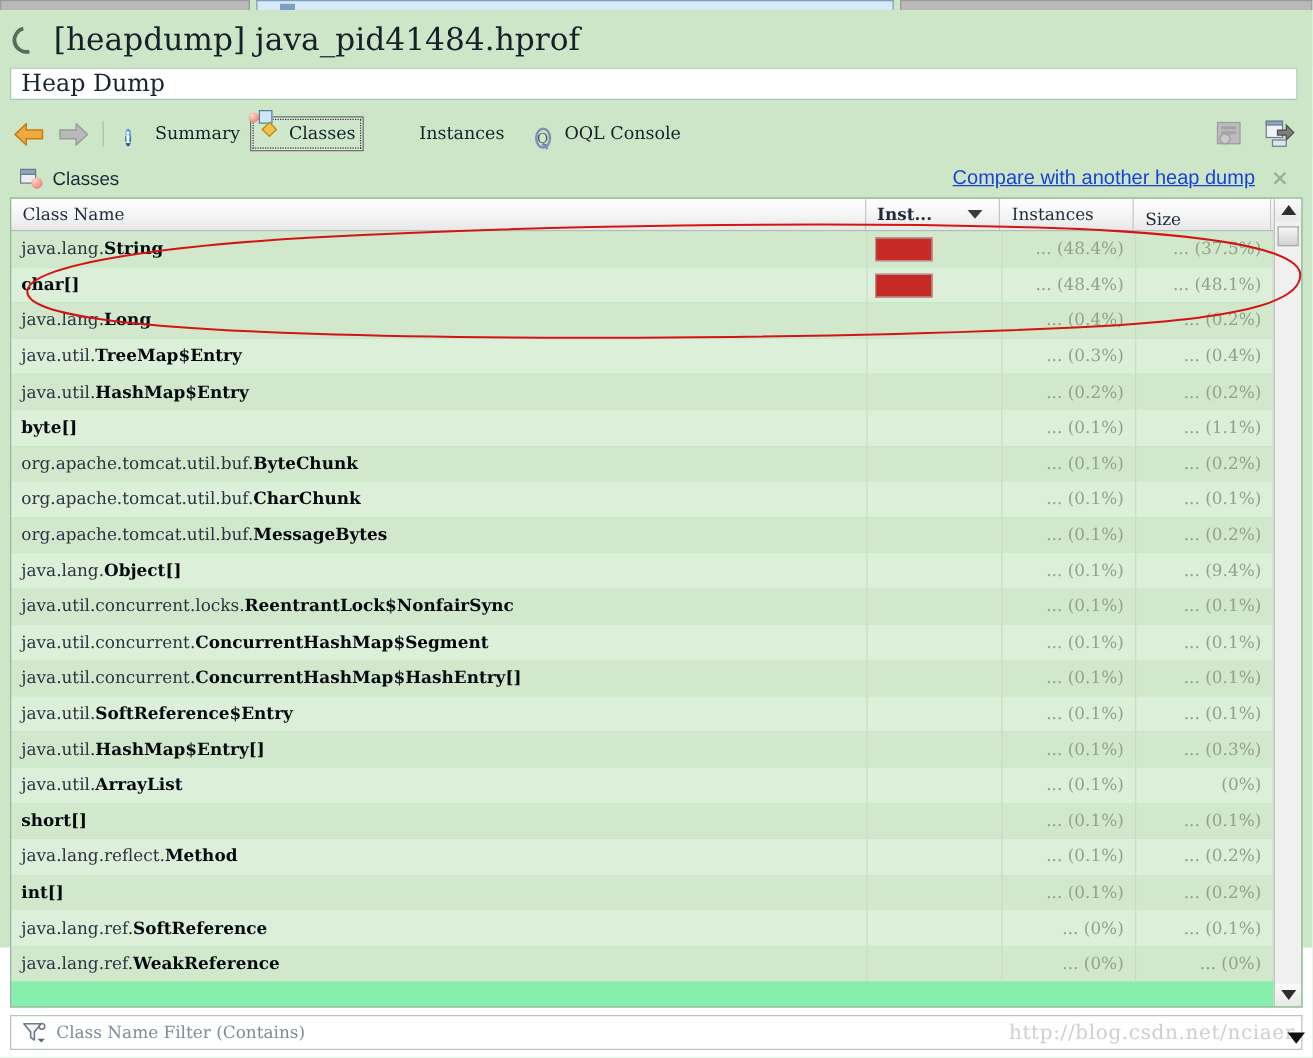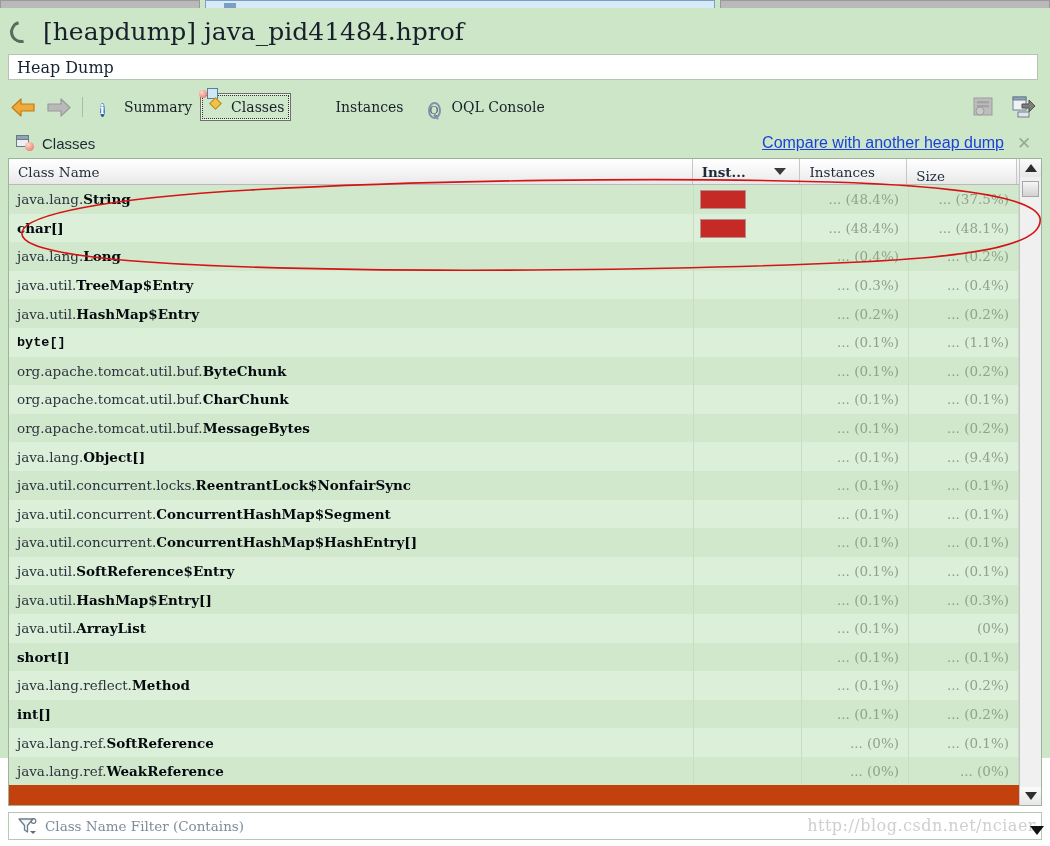--- a/index.html
+++ b/index.html
@@ -79,21 +79,21 @@
     width: 1030px; height: 26px;
     background: #ffffff;
     border: 1px solid #b4c6b2;
     border-bottom: 1px solid #b4c6b2;
     box-sizing: border-box;
     display: flex; align-items: center;
   }
   .subtabstrip .label {
     margin-left: 8px;
     font-family: "DejaVu Serif", "Liberation Serif", serif;
-    font-size: 16px;
+    font-size: 19px;
     color: #182430;
     white-space: nowrap;
   }
 
   
   .toolbar {
     position: absolute; left: 0; top: 88px;
     width: 1050px; height: 38px;
     background: #cde6c8;
     display: flex; align-items: center;
@@ -233,21 +233,21 @@
     margin: 0 7px 0 9px;
     cursor: pointer;
   }
 
   
   .tablewrap {
     position: absolute; left: 0; top: 30px;
     width: 1034px; height: 648px;
     border: 1px solid #9fb29c;
     box-sizing: border-box;
-    background: #c2410c;
+    background: #86efac;
     overflow: hidden;
   }
   .thead {
     display: flex;
     height: 26px;
     background: linear-gradient(#ffffff 0%, #f4f4f4 55%, #e8e8e8 100%);
     border-bottom: 1px solid #b9b9b9;
     box-sizing: border-box;
     position: relative;
   }
@@ -553,21 +553,21 @@
           <div class="trow even">
             <div class="td name" style="width: 685px;">
               <span class="pkg">java.util.</span>
               <span class="cls">HashMap$Entry</span>
             </div>
             <div class="td bar" style="width: 108px;"></div>
             <div class="td num" style="width: 107px;">... (0.2%)</div>
             <div class="td num" style="width: 110px;">... (0.2%)</div>
           </div>
           <div class="trow odd">
-            <div class="td name" style="width: 685px; font-family: Liberation Mono, monospace;">
+            <div class="td name" style="width: 685px;">
               <span class="pkg"></span>
               <span class="cls">byte[]</span>
             </div>
             <div class="td bar" style="width: 108px;"></div>
             <div class="td num" style="width: 107px;">... (0.1%)</div>
             <div class="td num" style="width: 110px;">... (1.1%)</div>
           </div>
           <div class="trow even">
             <div class="td name" style="width: 685px;">
               <span class="pkg">org.apache.tomcat.util.buf.</span>

